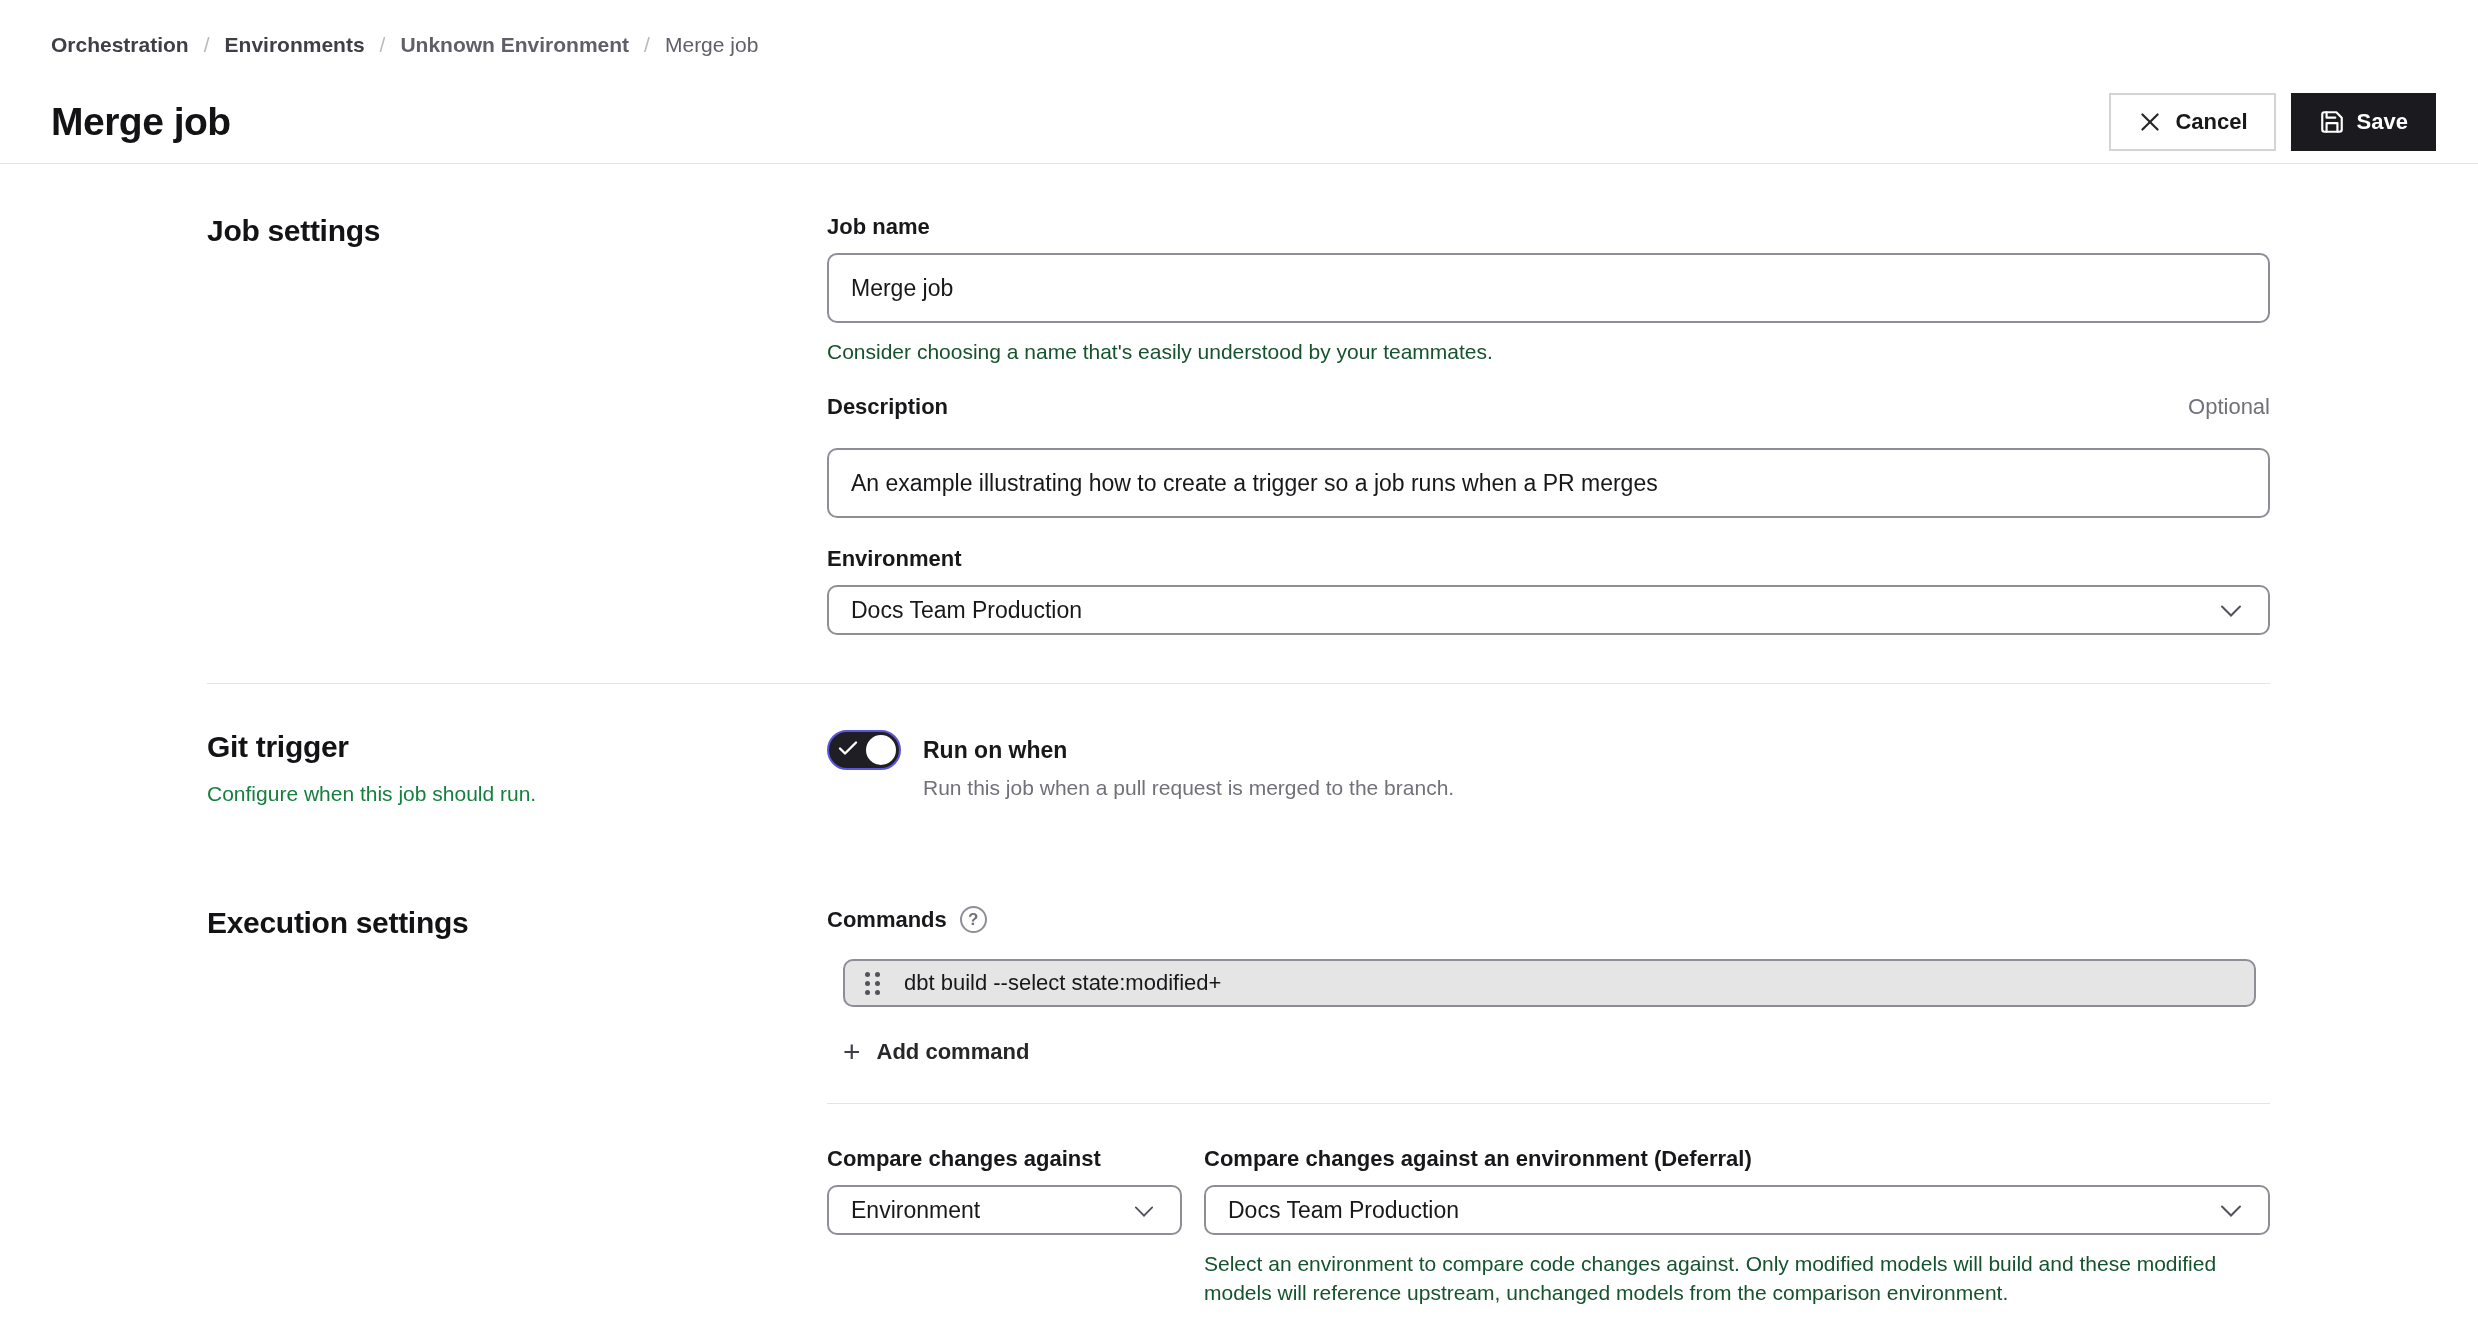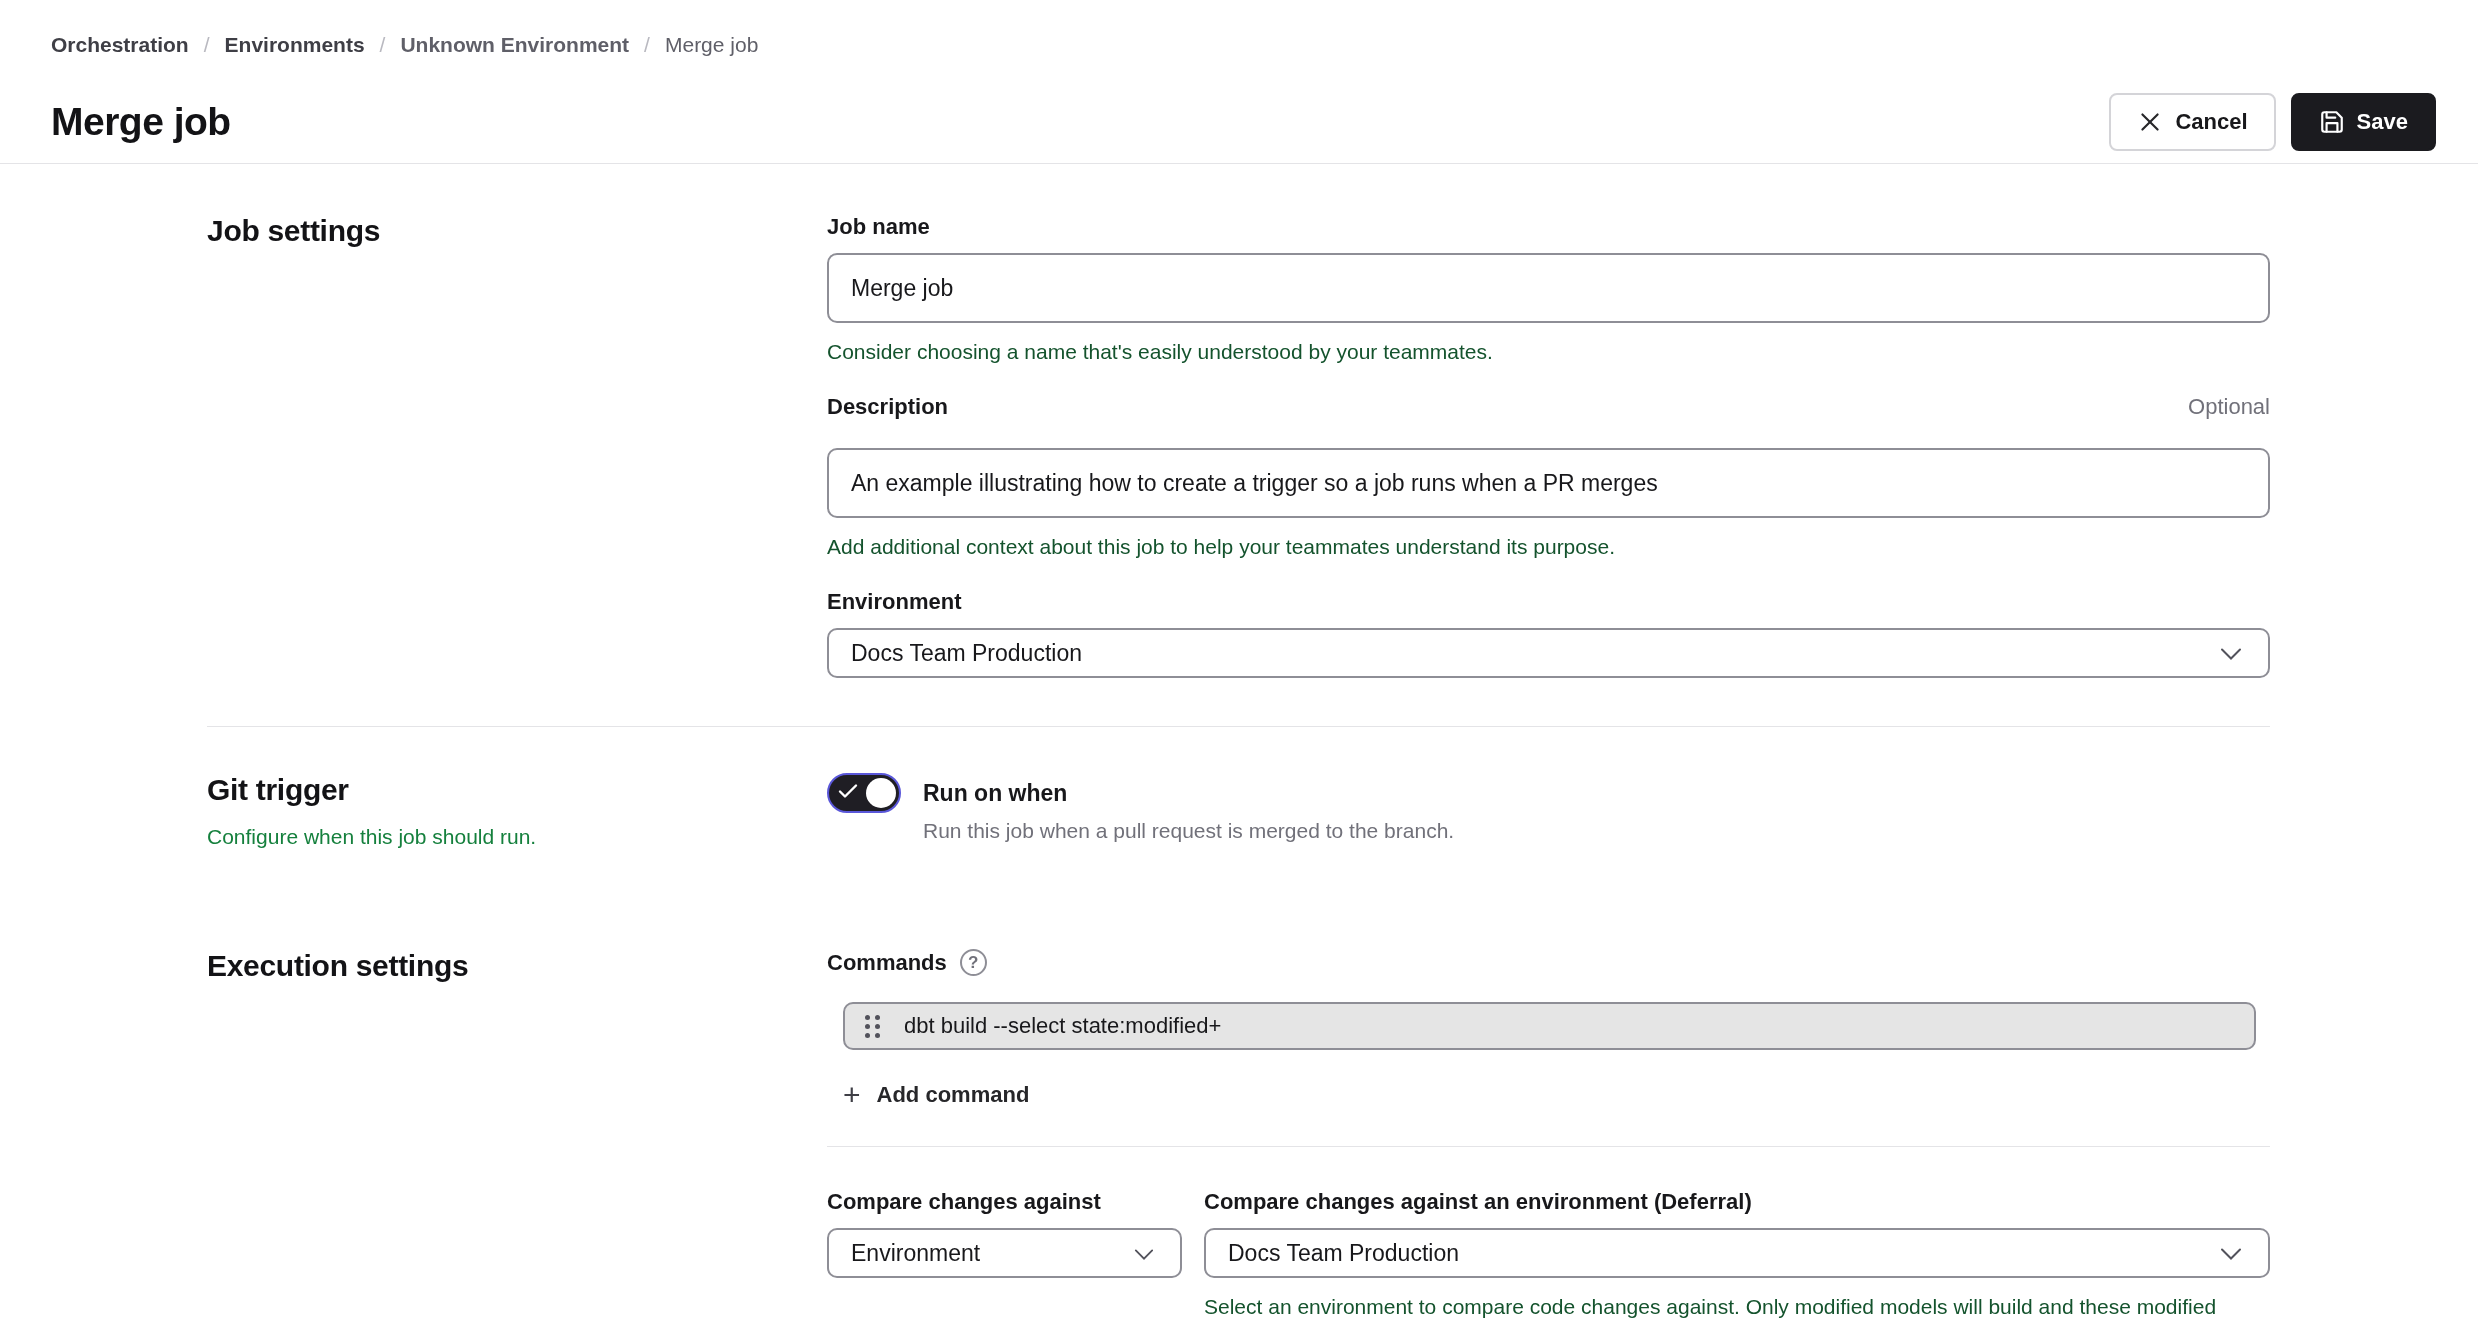--- a/index.html
+++ b/index.html
@@ -14,21 +14,21 @@
   .header { padding:33px 42px 0 51px; height:164px; border-bottom:1px solid #e4e4e7; background:#ffffff; }
   .breadcrumb { display:flex; gap:15px; font-size:21px; }
   .crumb { color:#3f3f46; font-weight:600; cursor:pointer; }
   .crumb.muted { color:#5f5f68; }
   .crumb.current { color:#5f5f68; font-weight:400; cursor:default; }
   .crumb-sep { color:#b9b9c0; font-weight:400; }
   .title-row { margin-top:36px; display:flex; align-items:center; justify-content:space-between; }
   .page-title { font-size:39px; font-weight:700; color:#131316; letter-spacing:-0.5px; }
   .header-actions { display:flex; gap:15px; }
   .btn { display:flex; align-items:center; gap:12px; height:58px; padding:0 26px;
-         border-radius:8px; font-size:22px; font-weight:600; cursor:pointer;
+         border-radius:0; font-size:22px; font-weight:600; cursor:pointer;
          font-family:"Liberation Sans", sans-serif; }
   .btn-secondary { background:#ffffff; border:2px solid #d4d4d8; color:#18181b; }
   .btn-primary { background:#1b1b1f; border:2px solid #1b1b1f; color:#ffffff; }
   .btn svg { display:block; }
 
   
   .content { padding:50px 0 0 207px; width:2270px; }
   .section { display:flex; }
   .section-left { width:620px; flex:0 0 620px; }
   .section-right { flex:1; min-width:0; }
@@ -143,21 +143,20 @@
         <input class="text-input" type="text" value="Merge job" style="">
         <div class="helper">Consider choosing a name that's easily understood by your teammates.</div>
       </div>
 
       <div class="field">
         <div class="label-row">
           <div class="field-label">Description</div>
           <div class="optional">Optional</div>
         </div>
         <input class="text-input" type="text" value="An example illustrating how to create a trigger so a job runs when a PR merges" style="">
-        <div class="helper">Add additional context about this job to help your teammates understand its purpose.</div>
       </div>
 
       <div class="field" style="margin-bottom:0;">
         <div class="field-label">Environment</div>
         <div class="select" role="combobox">
           <span>Docs Team Production</span>
           <span class="chev">
             <svg width="22" height="13" viewBox="0 0 22 13" fill="none" stroke="#52525b" stroke-width="2" stroke-linecap="round">
                 <polyline points="2,2 11,11 20,2"></polyline>
               </svg>

